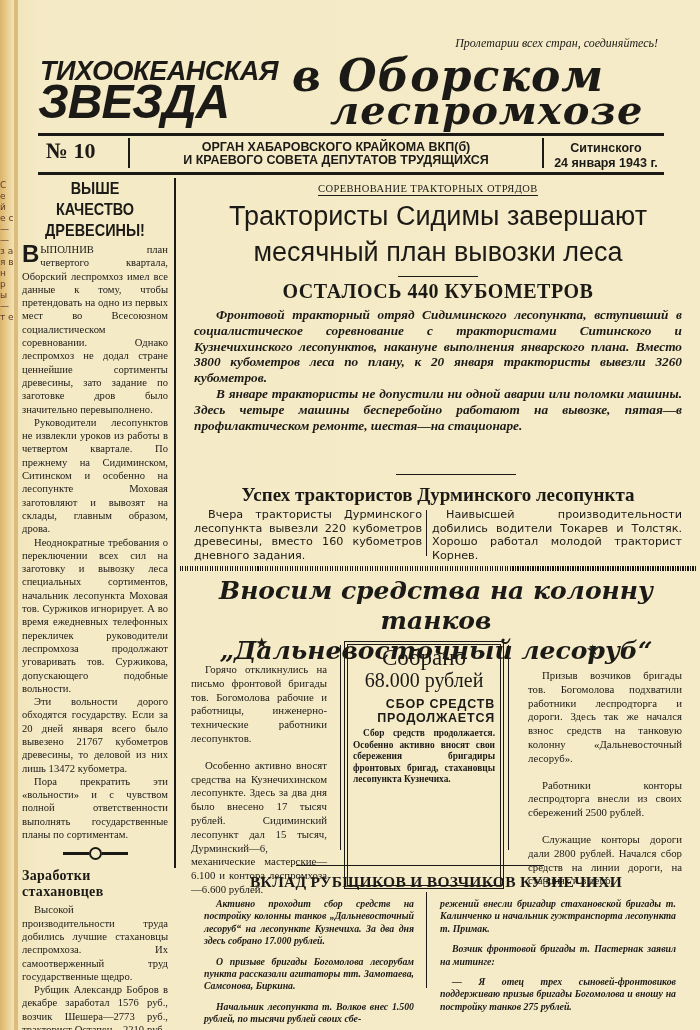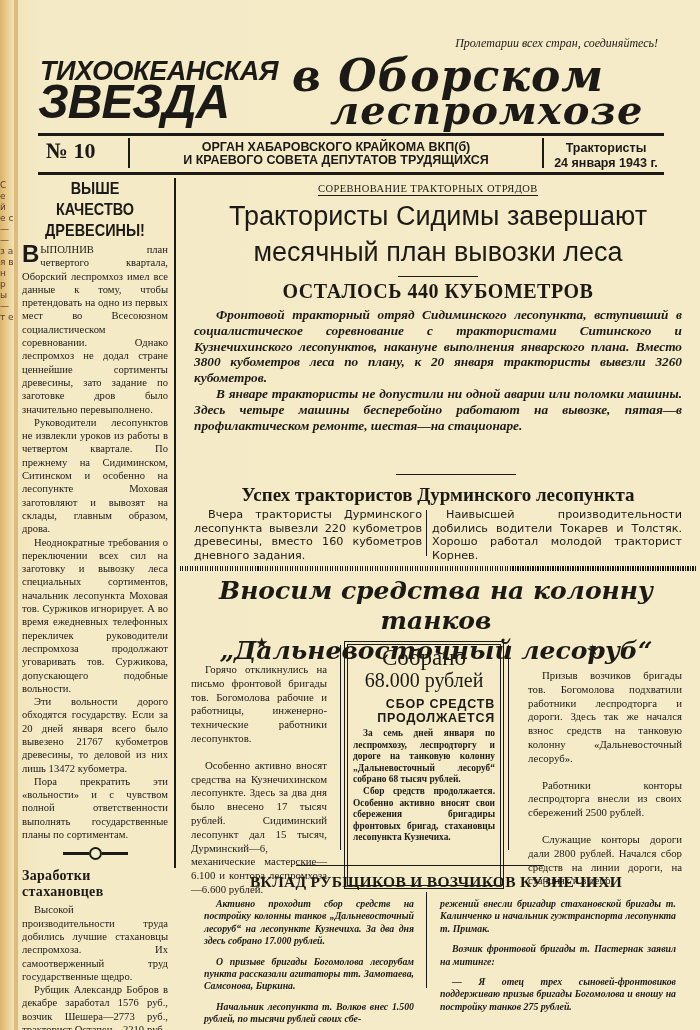--- a/index.html
+++ b/index.html
@@ -99,21 +99,21 @@
 
   <div class="hr-thick" style="top:133px;height:3px;"></div>
   <div class="issue-no">№ 10</div>
   <div class="vsep" style="left:128px;top:138px;height:30px;"></div>
   <div class="organ">
     <div>ОРГАН ХАБАРОВСКОГО КРАЙКОМА ВКП(б)</div>
     <div>И КРАЕВОГО СОВЕТА ДЕПУТАТОВ ТРУДЯЩИХСЯ</div>
   </div>
   <div class="vsep" style="left:542px;top:138px;height:30px;"></div>
   <div class="dateblock">
-    <div>Трактористы</div>
+    <div>Ситинского</div>
     <div>24 января 1943 г.</div>
   </div>
   <div class="hr-thick" style="top:172px;height:3px;"></div>
 
   <div class="lcol">
     <div class="h1">ВЫШЕ КАЧЕСТВО ДРЕВЕСИНЫ!</div>
     <p style="text-indent:0"><span class="dropcap">В</span><span>ЫПОЛНИВ план четвертого квартала, Оборский леспромхоз имел все данные к тому, чтобы претендовать на одно из первых мест во Всесоюзном социалистическом соревновании. Однако леспромхоз не додал стране ценнейшие сортименты древесины, зато задание по заготовке дров было значительно перевыполнено.</span></p>
     <p>Руководители лесопунктов не извлекли уроков из работы в четвертом квартале. По прежнему на Сидиминском, Ситинском и особенно на лесопункте Моховая заготовляют и вывозят на склады, главным образом, дрова.</p>
     <p>Неоднократные требования о переключении всех сил на заготовку и вывозку леса специальных сортиментов, начальник лесопункта Моховая тов. Суржиков игнорирует. А во время ежедневных телефонных перекличек руководители леспромхоза продолжают уговаривать тов. Суржикова, допускающего подобные вольности.</p>
     <p>Эти вольности дорого обходятся государству. Если за 20 дней января всего было вывезено 21767 кубометров древесины, то деловой из них лишь 13472 кубометра.</p>
@@ -165,21 +165,20 @@
     <p>Особенно активно вносят средства на Кузнечихинском лесопункте. Здесь за два дня было внесено 17 тысяч рублей. Сидиминский лесопункт дал 15 тысяч, Дурминский—6, механические мастерские—6.100 и контора леспромхоза—6.600 рублей.</p>
   </div>
   <div class="vrule-a"></div>
   <div class="box">
     <div class="big">Собрано</div>
     <div class="big big2">68.000 рублей</div>
     <div class="lbl">
       <div>СБОР СРЕДСТВ</div>
       <div>ПРОДОЛЖАЕТСЯ</div>
     </div>
-    <p>За семь дней января по леспромхозу, леспродторгу и дороге на танковую колонну „Дальневосточный лесоруб“ собрано 68 тысяч рублей.</p>
     <p>Сбор средств продолжается. Особенно активно вносят свои сбережения бригадиры фронтовых бригад, стахановцы лесопункта Кузнечиха.</p>
   </div>
   <div class="vrule-b"></div>
   <div class="tcol c3">
     <p>Призыв возчиков бригады тов. Богомолова подхватили работники леспродторга и дороги. Здесь так же начался взнос средств на танковую колонну «Дальневосточный лесоруб».</p>
     <p>Работники конторы леспродторга внесли из своих сбережений 2500 рублей.</p>
     <p>Служащие конторы дороги дали 2800 рублей. Начался сбор средств на линии дороги, на станциях и в депо.</p>
   </div>
 
   <div class="short-rule" style="left:296px;top:865px;width:248px;"></div>

